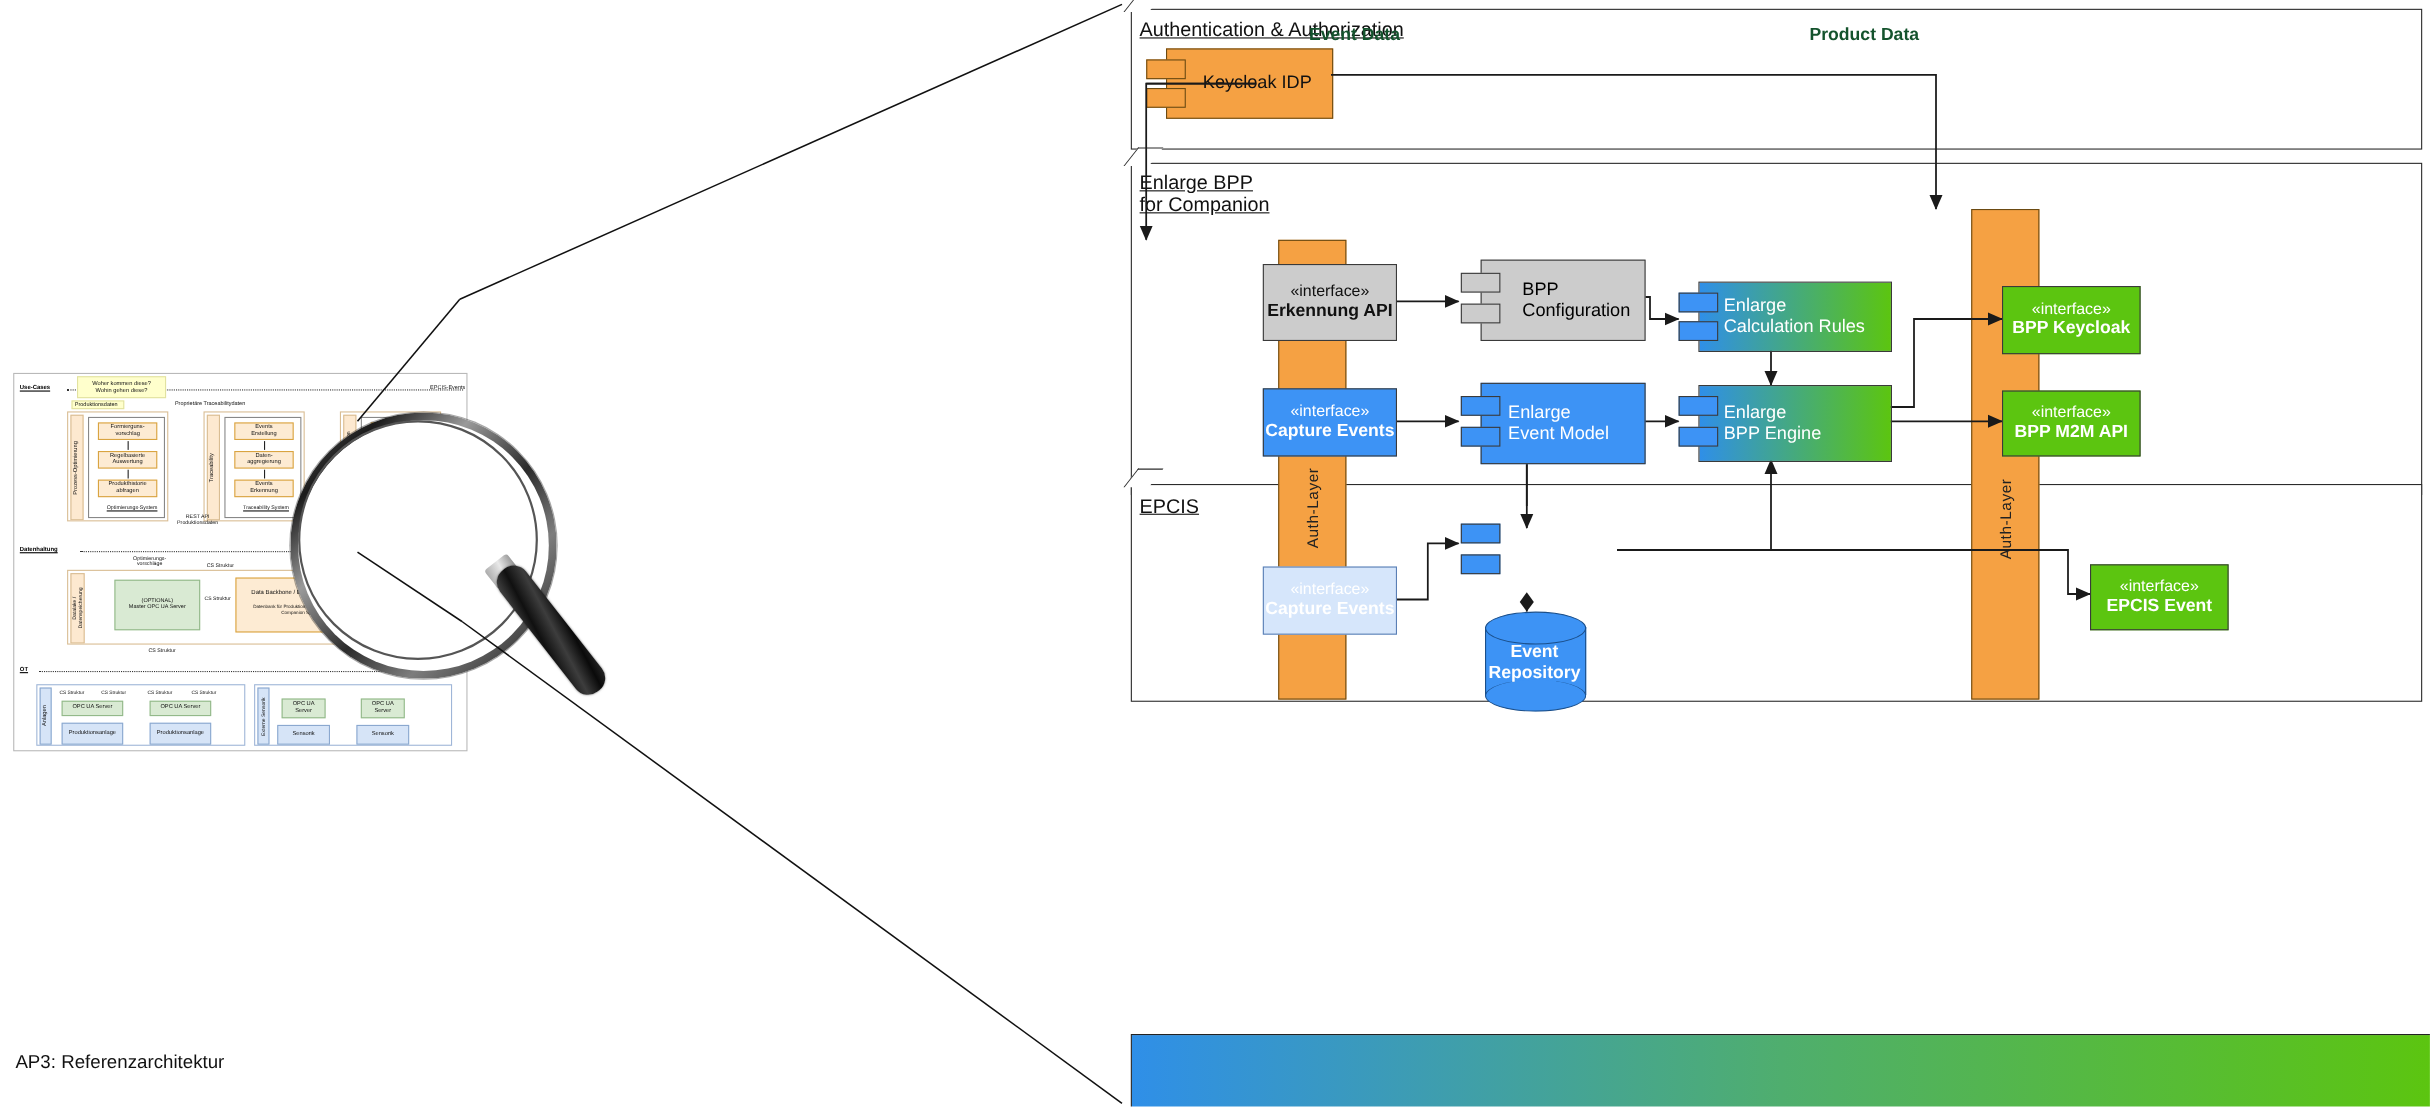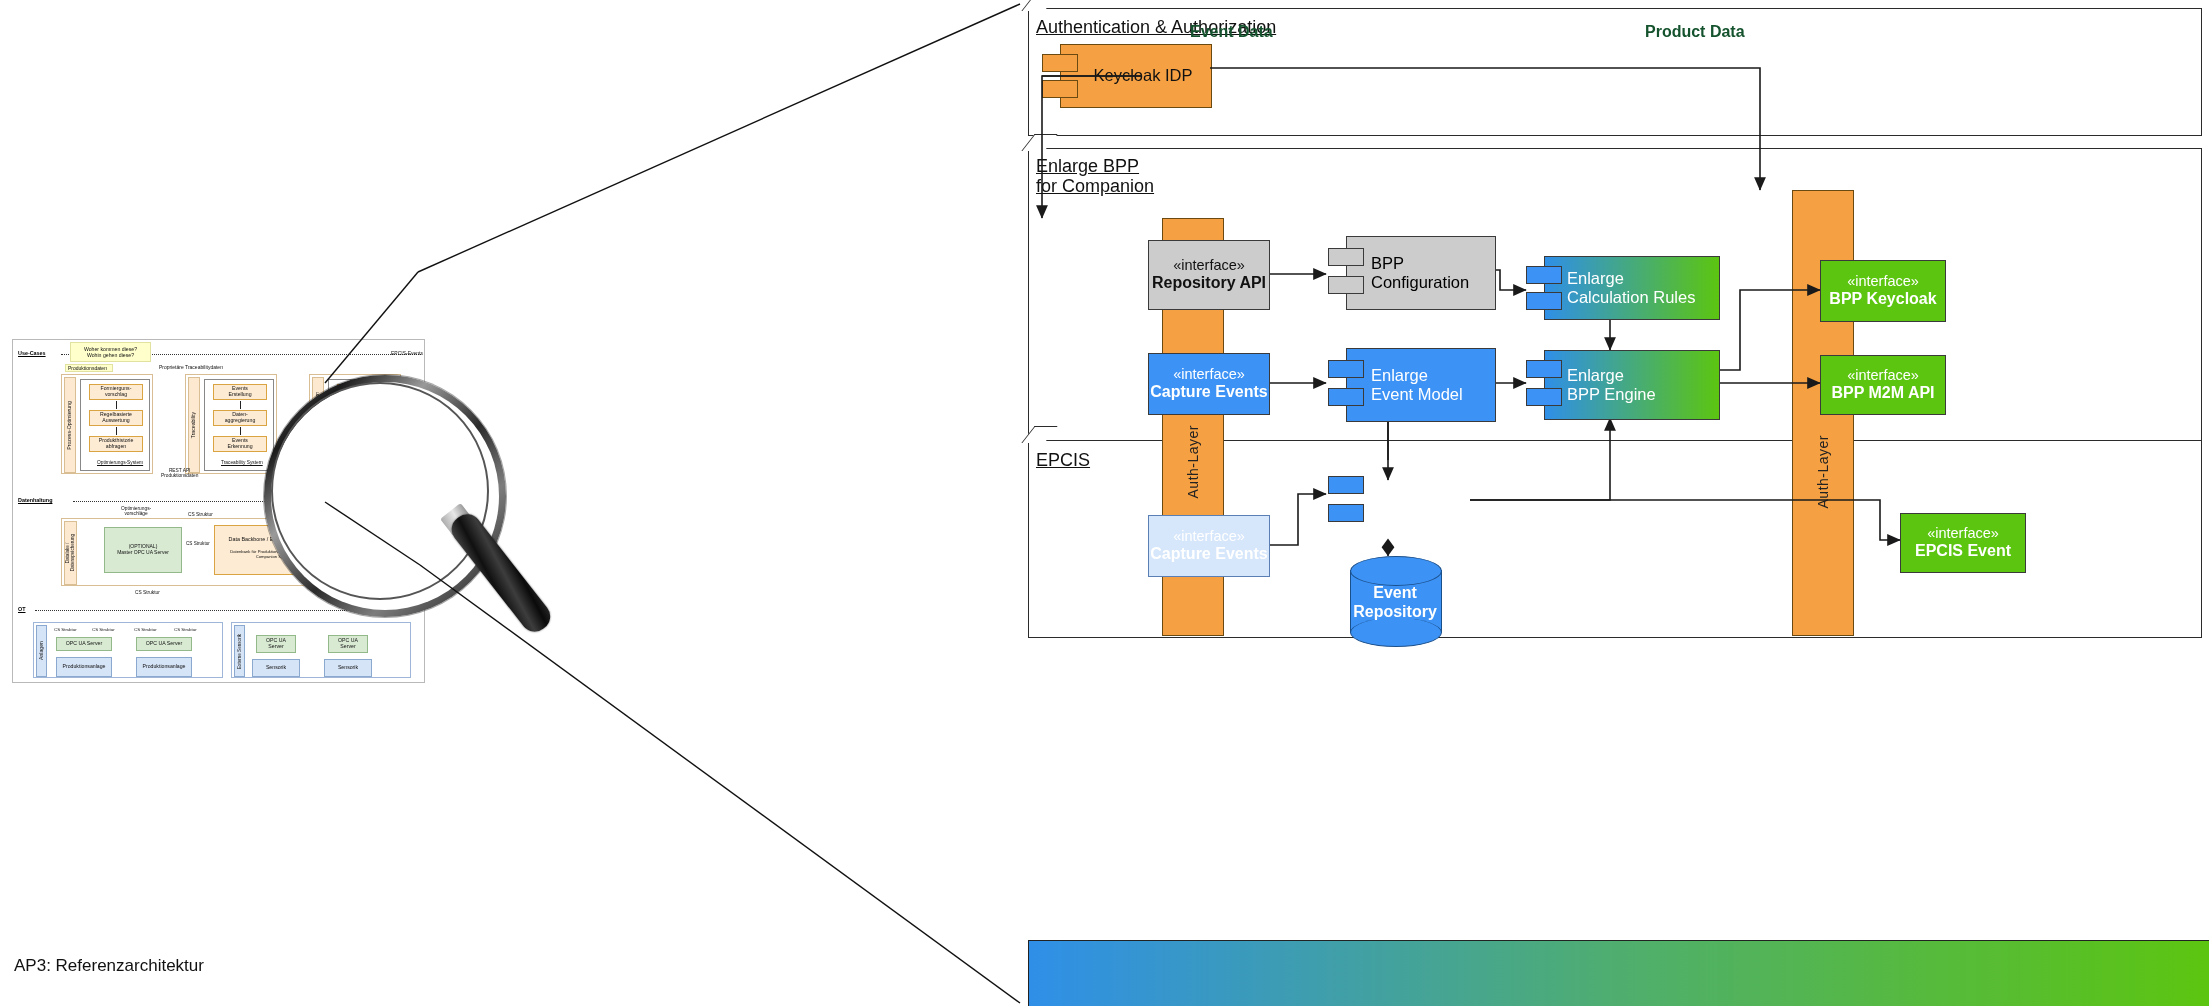--- a/index.html
+++ b/index.html
@@ -310,24 +310,24 @@
     <path d="M368,540 L368,556" stroke="#1a1a1a" stroke-width="1.6" fill="none" marker-end="url(#dia)"></path>
 
     <path d="M450,500 L860,500 L860,540 L880,540" stroke="#1a1a1a" stroke-width="1.6" fill="none" marker-end="url(#ar)"></path>
 
     <path d="M590,480 L590,418" stroke="#1a1a1a" stroke-width="1.6" fill="none" marker-end="url(#ar)"></path>
     <path d="M590,480 L590,500 L450,500" stroke="#1a1a1a" stroke-width="1.6" fill="none"></path>
   </svg>
 
   <div class="comp gray" style="left:128px;top:240px;width:120px;height:68px;">
     <span class="st">«interface»</span>
-    <span class="nm">Repository API</span>
-  </div>
-
-  <div class="comp tab-gray" style="left:326px;top:236px;width:124px;height:72px;align-items:flex-start;justify-content:center;padding-left:24px;white-space:pre-line;">
+    <span class="nm">Erkennung API</span>
+  </div>
+
+  <div class="comp tab-gray" style="left:326px;top:236px;width:124px;height:72px;align-items:center;justify-content:center;padding-left:24px;white-space:pre-line;">
     <span class="pl" style="text-align:left;">BPP
 Configuration</span>
   </div>
   <div class="tab tab-gray" style="left:308px;top:248px;width:34px;height:16px;"></div>
   <div class="tab tab-gray" style="left:308px;top:276px;width:34px;height:16px;"></div>
 
   <div class="comp grad" style="left:524px;top:256px;width:152px;height:62px;align-items:flex-start;justify-content:center;padding-left:22px;white-space:pre-line;">
     <span class="pl" style="text-align:left;">Enlarge
 Calculation Rules</span>
   </div>

